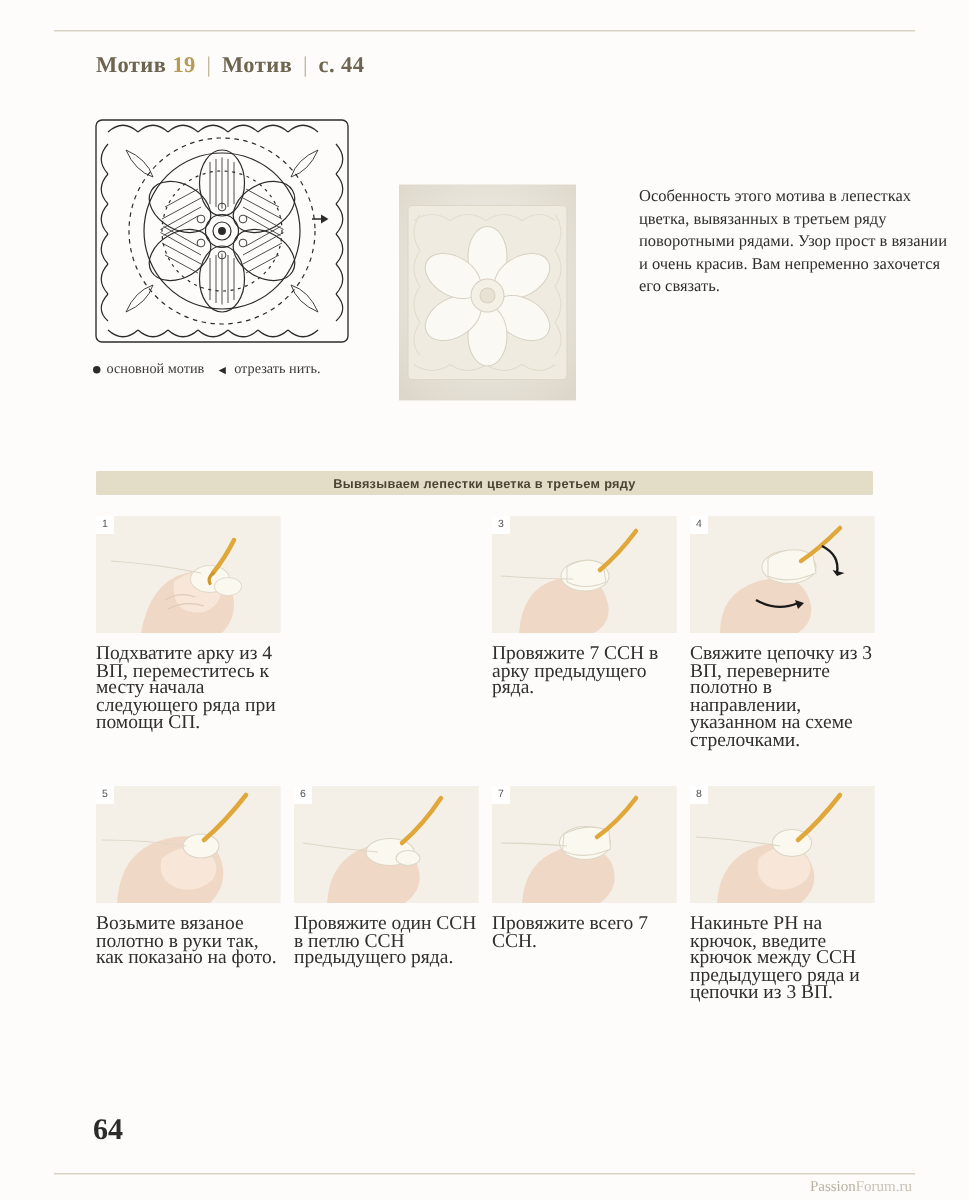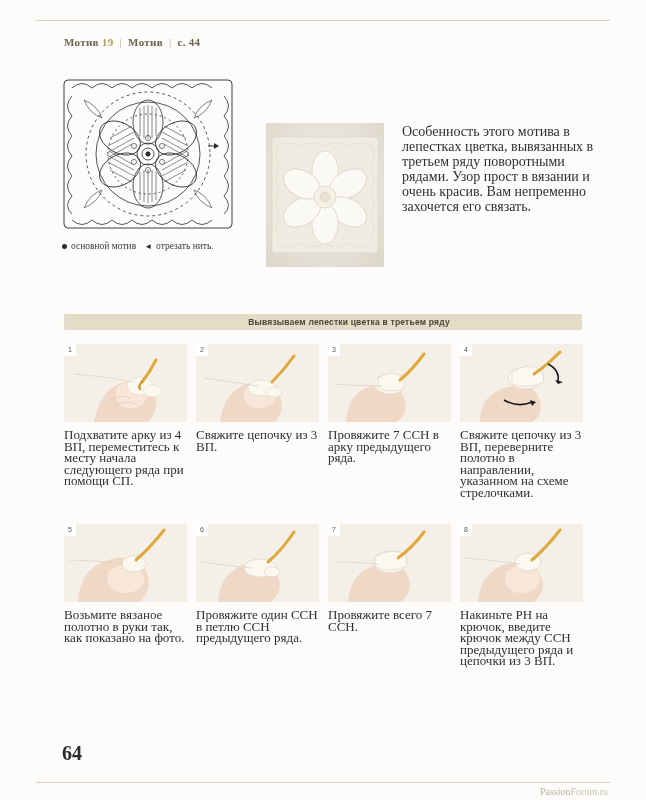--- a/index.html
+++ b/index.html
@@ -41,21 +41,21 @@
     height: 1px;
     background: #d8d2c4;
   }
 
   
   .header {
     position: absolute;
     left: 64px;
     top: 36px;
     font-family: "Liberation Serif", serif;
-    font-size: 11px;
+    font-size: 15px;
     letter-spacing: .3px;
     color: #6d6550;
     font-weight: bold;
   }
   .header .num { color: #b59b53; }
   .header .sep { color: #b8ad93; font-weight: normal; padding: 0 3px; }
 
   
   .chart-box {
     position: absolute;
@@ -101,25 +101,25 @@
     top: 123px;
     width: 118px;
     height: 144px;
     background: #e6e1d8;
     overflow: hidden;
   }
 
   
   .intro {
     position: absolute;
-    left: 402px;
+    left: 426px;
     top: 124px;
     width: 206px;
     font-family: "Liberation Serif", serif;
-    font-size: 14px;
+    font-size: 11px;
     line-height: 15px;
     color: #2f2f2f;
   }
 
   
   .banner {
     position: absolute;
     left: 64px;
     top: 314px;
     width: 518px;
@@ -132,21 +132,20 @@
     left: 0; top: 0;
     width: 518px;
     height: 16px;
     line-height: 16px;
     text-align: center;
     font-family: "Liberation Sans", sans-serif;
     font-size: 8.5px;
     font-weight: bold;
     letter-spacing: .2px;
     color: #4a4433;
-    padding-left: 26px;
   }
 
   
   .steps {
     position: absolute;
     left: 64px;
     top: 344px;
     width: 518px;
   }
   .step-row {
@@ -369,37 +368,20 @@
             </g>
             <path d="M92 16 q-6 12 -14 22" stroke="#e0a83a" stroke-width="3" fill="none" stroke-linecap="round"></path>
             <path d="M78 38 q-4 4 -2 7" stroke="#cf962c" stroke-width="2.2" fill="none" stroke-linecap="round"></path>
             <path d="M10 30 q30 2 60 8" stroke="#ddd6c6" stroke-width="0.8" fill="none"></path>
           </svg>
           <div class="step-num">1</div>
         </div>
         <div class="step-caption">Подхватите арку из 4 ВП, переместитесь к месту начала следующего ряда при помощи СП.</div>
       </div>
 
-      <div class="step" style="left:132px;">
-        <div class="step-photo">
-          <svg width="123" height="78" viewBox="0 0 123 78">
-            <rect width="123" height="78" fill="#f4f0e8"></rect>
-            <path d="M24 78 q4 -32 28 -38 q26 -6 32 12 q6 16 -6 26 z" fill="#f0d8c6"></path>
-            <path d="M48 46 q14 -10 26 -2 q8 6 4 14 q-8 8 -20 6 q-12 -4 -10 -18z" fill="#f8e6d8"></path>
-            <g fill="#fbf8f0" stroke="#e2dbcc" stroke-width="0.7">
-              <ellipse cx="66" cy="44" rx="14" ry="8"></ellipse>
-              <ellipse cx="78" cy="48" rx="8" ry="5"></ellipse>
-            </g>
-            <path d="M98 12 q-10 14 -22 26" stroke="#e0a83a" stroke-width="3" fill="none" stroke-linecap="round"></path>
-            <path d="M8 34 q28 4 54 8" stroke="#ddd6c6" stroke-width="0.8" fill="none"></path>
-          </svg>
-          <div class="step-num">2</div>
-        </div>
-        <div class="step-caption">Свяжите цепочку из 3 ВП.</div>
-      </div>
 
       <div class="step" style="left:264px;">
         <div class="step-photo">
           <svg width="123" height="78" viewBox="0 0 123 78">
             <rect width="123" height="78" fill="#f4f0e8"></rect>
             <path d="M18 78 q2 -30 26 -36 q26 -6 32 12 q6 16 -8 24 z" fill="#f0d8c6"></path>
             <g fill="#fbf8f0" stroke="#ddd6c6" stroke-width="0.7">
               <ellipse cx="62" cy="40" rx="16" ry="10"></ellipse>
               <path d="M50 34 q12 -8 24 -2 l2 12 q-14 6 -26 0z"></path>
             </g>

